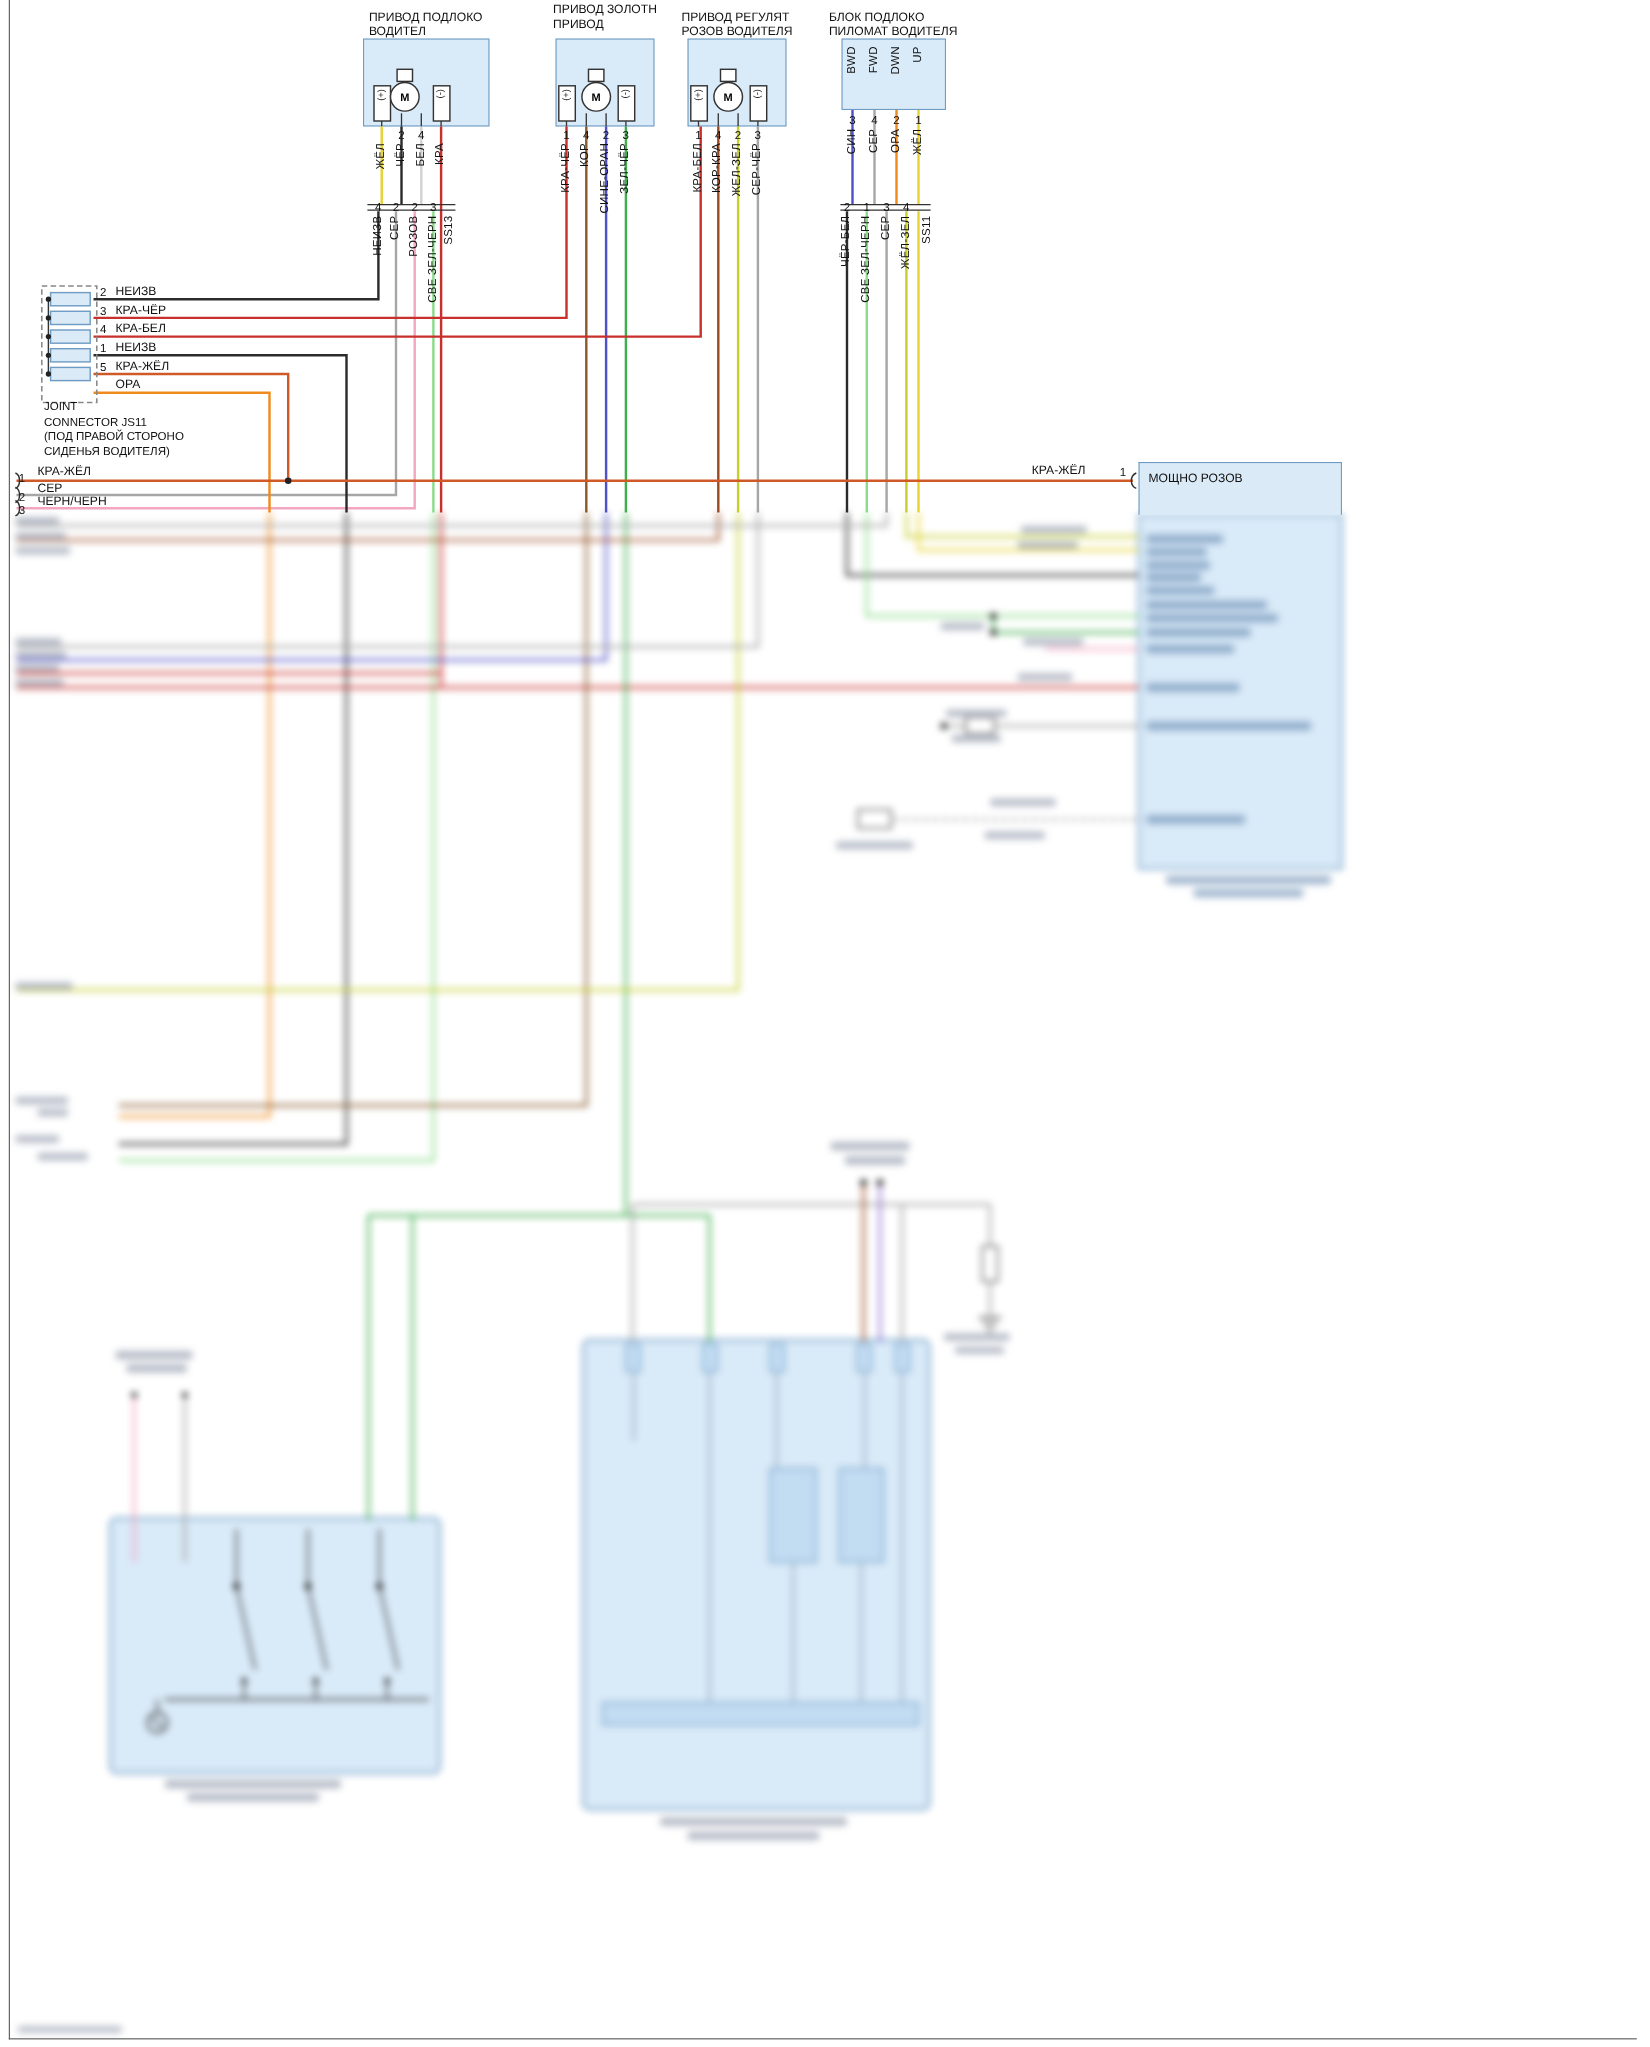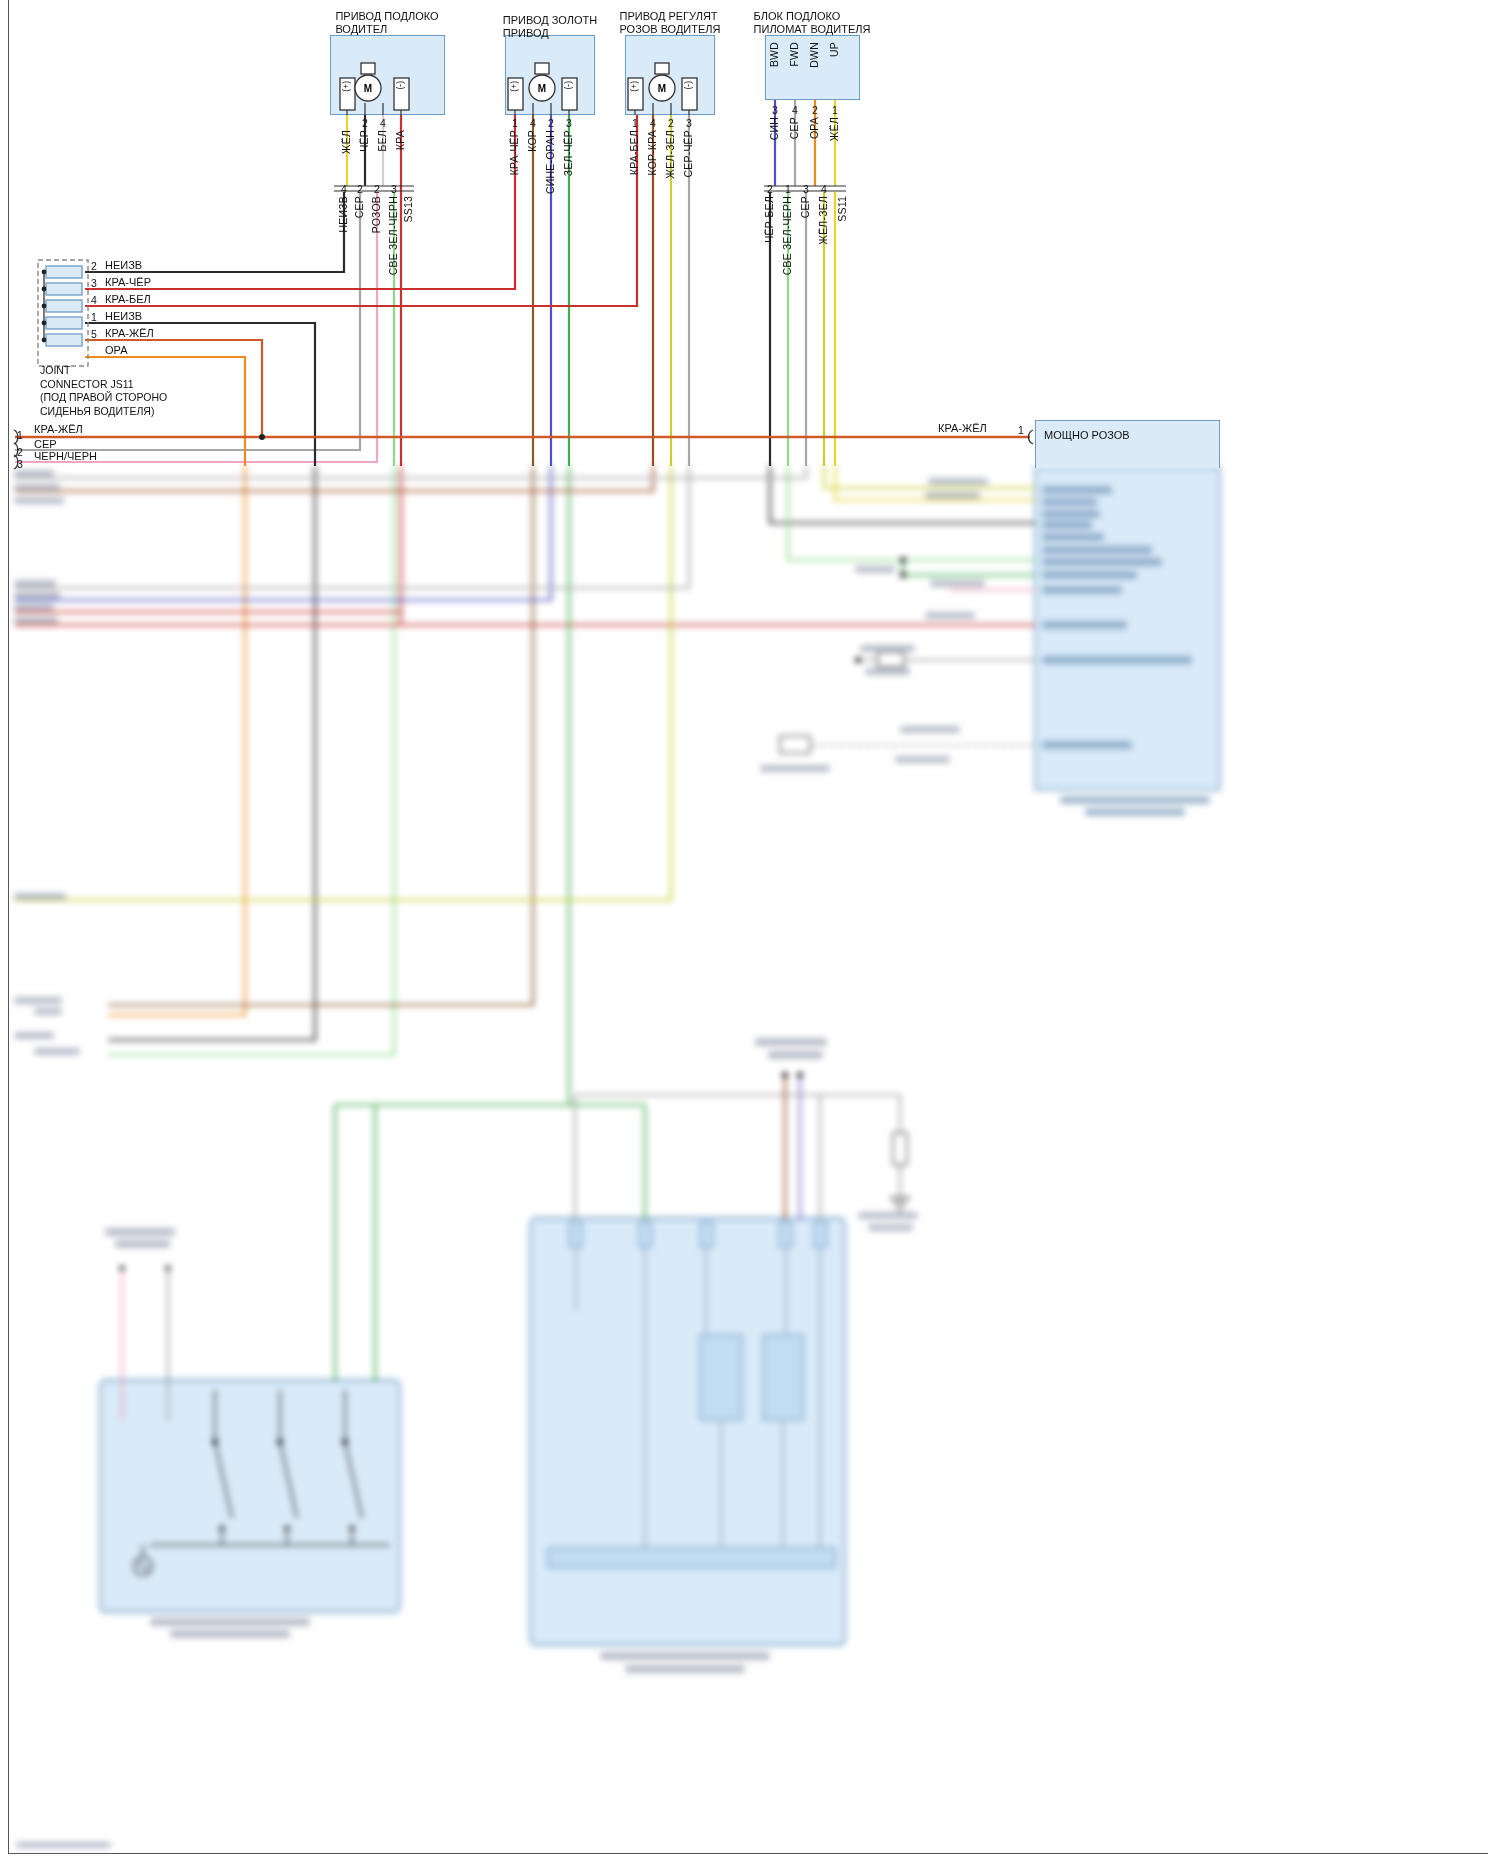--- a/index.html
+++ b/index.html
@@ -261,21 +261,21 @@
     <g stroke="#333" stroke-width="1.3" fill="none">
       <path d="M14,430 C19,432 19,442 14,444"></path>
       <path d="M14,443 C19,445 19,455 14,457"></path>
       <path d="M14,455 C19,457 19,467 14,469"></path>
       <path d="M1033,430 C1027,432.5 1027,441.5 1033,444"></path>
     </g>
   </svg>
 
   <div class="title" style="left:387px;top:10px">ПРИВОД ПОДЛОКО
 ВОДИТЕЛ</div>
-  <div class="title" style="left:550px;top:14px">ПРИВОД ЗОЛОТН
+  <div class="title" style="left:550px;top:3px">ПРИВОД ЗОЛОТН
 ПРИВОД</div>
   <div class="title" style="left:670px;top:10px">ПРИВОД РЕГУЛЯТ
 РОЗОВ ВОДИТЕЛЯ</div>
   <div class="title" style="left:812px;top:10px">БЛОК ПОДЛОКО
 ПИЛОМАТ ВОДИТЕЛЯ</div>
 
   <div class="vsm" style="left:341px;top:81px">(+)</div>
   <div class="vsm" style="left:395px;top:81px">(-)</div>
   <div class="vsm" style="left:509px;top:81px">(+)</div>
   <div class="vsm" style="left:563px;top:81px">(-)</div>

